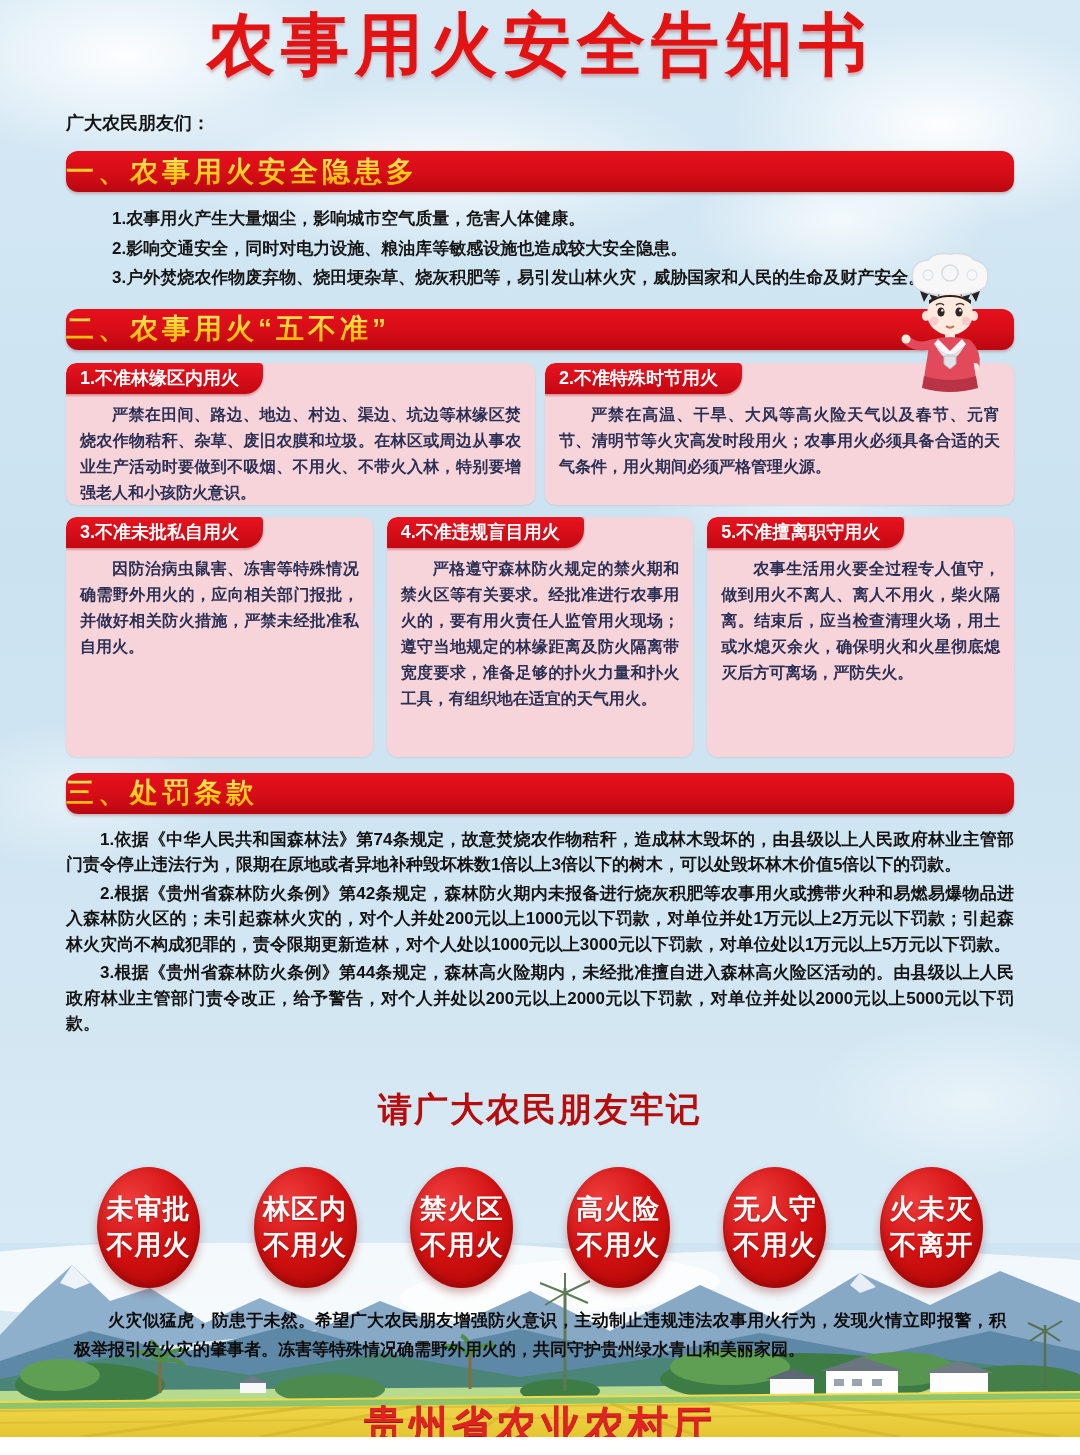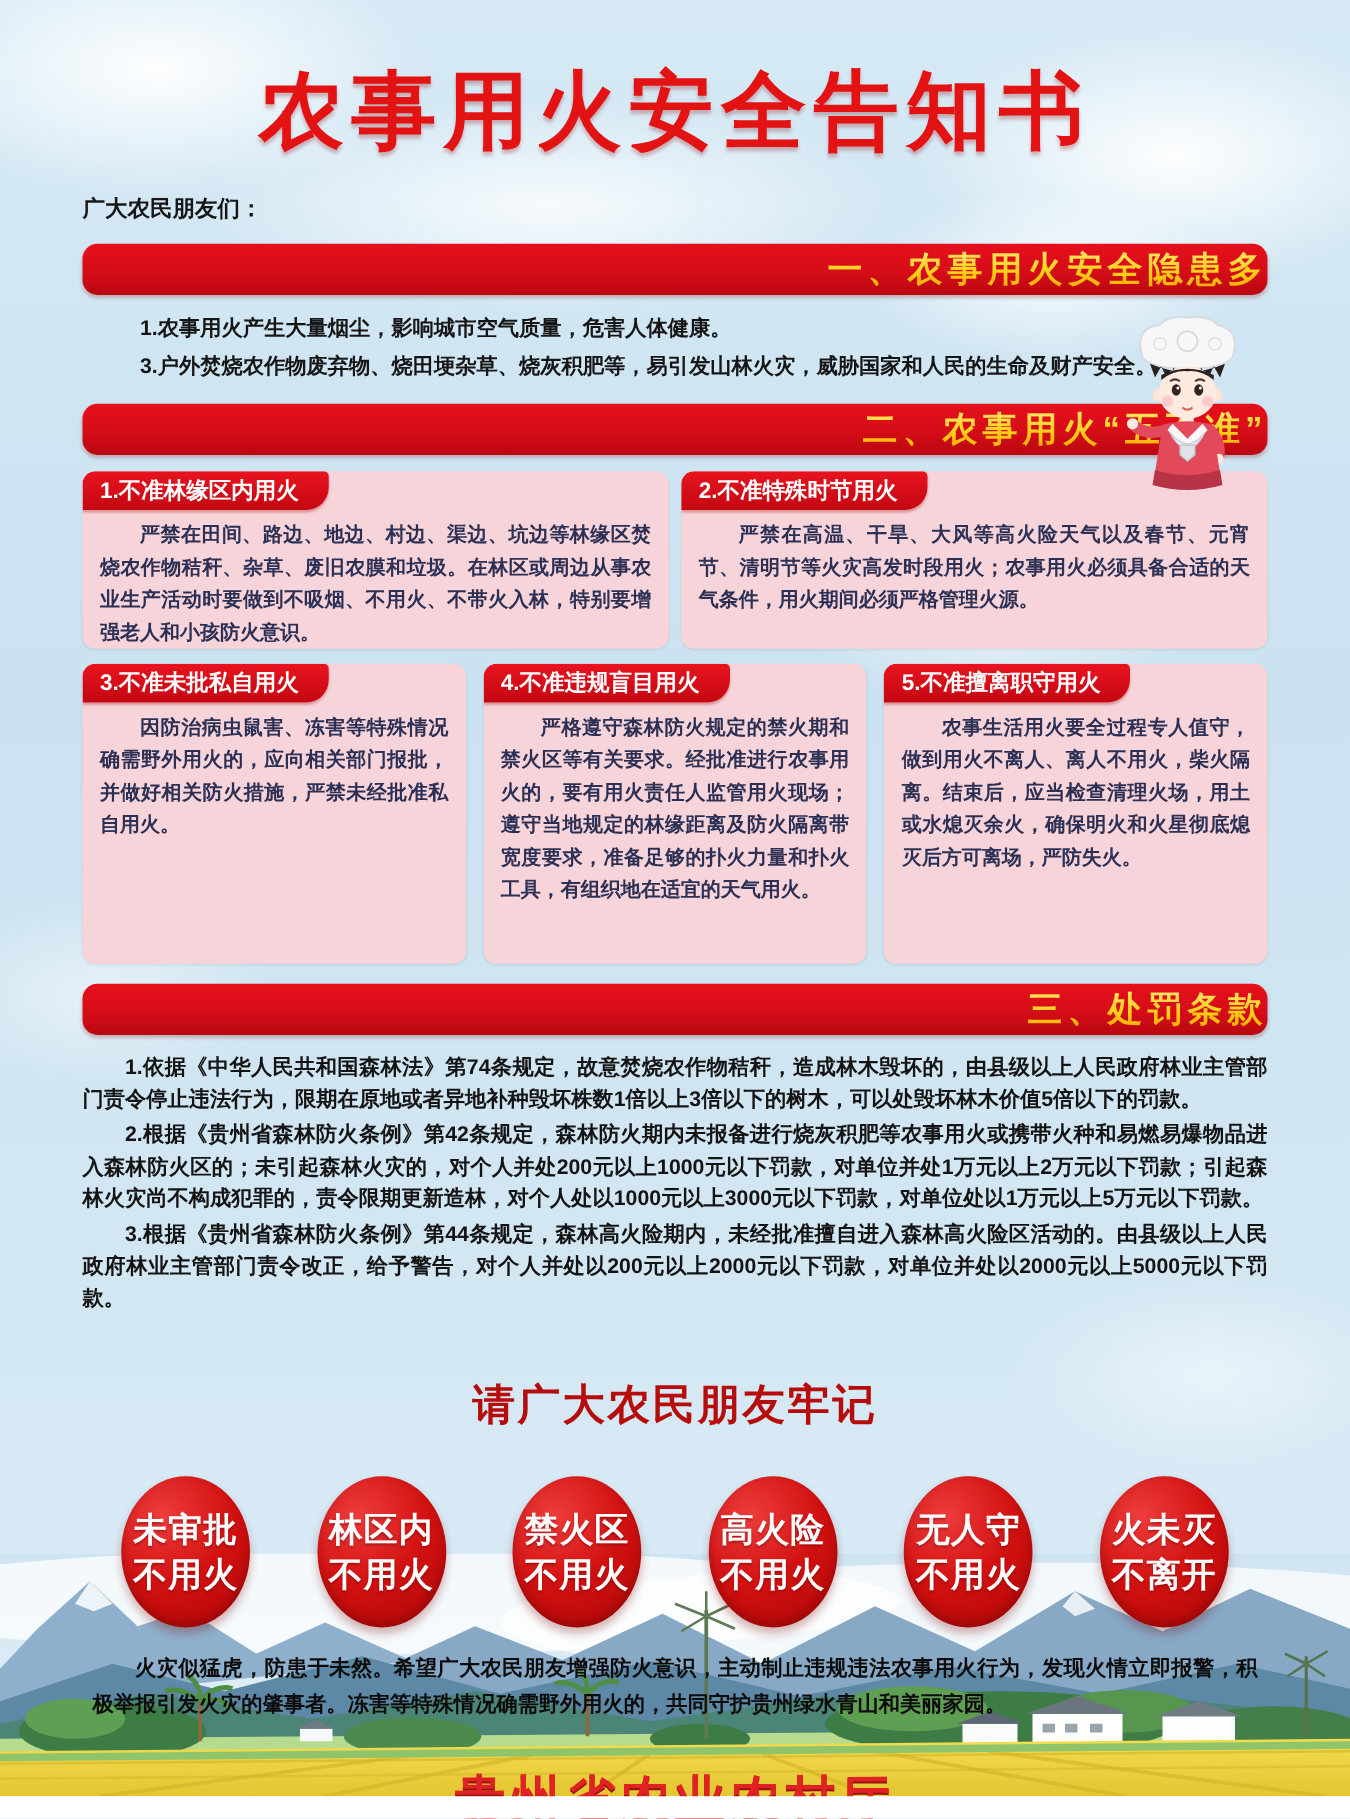--- a/index.html
+++ b/index.html
@@ -13,31 +13,31 @@
   .c1{left:-90px;top:-50px;width:430px;height:210px;}
   .c2{right:-70px;top:20px;width:420px;height:210px;}
   .c3{left:160px;top:80px;width:560px;height:170px;opacity:.85;}
   .c4{right:90px;top:150px;width:300px;height:140px;opacity:.8;}
   .c5{right:120px;top:420px;width:320px;height:150px;opacity:.55;}
   .c6{left:-60px;top:720px;width:280px;height:150px;opacity:.5;}
   .c7{right:-50px;top:1020px;width:320px;height:160px;opacity:.5;}
 
   .content{position:relative;z-index:2;padding:0 66px;}
 
-  .title{margin:0;padding-top:44px;text-align:center;font-size:68px;font-weight:900;
+  .title{margin:0;text-align:center;font-size:68px;font-weight:900;
     color:#e41313;letter-spacing:6px;text-shadow:0 3px 3px rgba(140,10,10,.28);}
 
   .salutation{margin-top:20px;font-size:18px;font-weight:700;color:#161616;}
   .intro{margin:5px 0 0;font-size:17px;line-height:30px;font-weight:600;color:#161616;
     text-align:justify;text-indent:2em;}
 
   .banner{margin-top:16px;height:41px;border-radius:12px;
     background:linear-gradient(180deg,#e6101c 0%,#d50d17 55%,#b90710 100%);
     box-shadow:0 2px 3px rgba(120,0,0,.25);
-    display:flex;align-items:center;justify-content:flex-end;padding-left:10px;}
+    display:flex;align-items:center;justify-content:flex-start;}
   .banner-text{font-size:28px;font-weight:900;letter-spacing:4px;color:#ffd71b;
     background:linear-gradient(180deg,#ffe876 0%,#ffcf17 55%,#ff9d00 100%);
     -webkit-background-clip:text;background-clip:text;-webkit-text-fill-color:transparent;}
 
   .hazard-list{margin-top:12px;padding-left:46px;}
   .hazard-item{font-size:17px;font-weight:600;color:#161616;line-height:29.5px;}
 
   .cards-row{display:flex;gap:10px;margin-top:13px;}
   .cards-row.row2{gap:14px;margin-top:12px;}
   .card{background:#f7d4da;border-radius:10px;overflow:hidden;box-shadow:0 1px 2px rgba(0,0,0,.08);}
@@ -190,20 +190,21 @@
 
     <h1 class="title">农事用火安全告知书</h1>
 
     <div class="salutation">广大农民朋友们：</div>
 
     <div class="banner">
       <span class="banner-text">一、农事用火安全隐患多</span>
     </div>
     <div class="hazard-list">
       <div class="hazard-item">1.农事用火产生大量烟尘，影响城市空气质量，危害人体健康。</div>
+      <div class="hazard-item">2.影响交通安全，同时对电力设施、粮油库等敏感设施也造成较大安全隐患。</div>
       <div class="hazard-item">3.户外焚烧农作物废弃物、烧田埂杂草、烧灰积肥等，易引发山林火灾，威胁国家和人民的生命及财产安全。</div>
     </div>
 
     <div class="banner">
       <span class="banner-text">二、农事用火“五不准”</span>
     </div>
 
     <div class="cards-row row1">
       <div class="card">
         <span class="card-ribbon">1.不准林缘区内用火</span>

